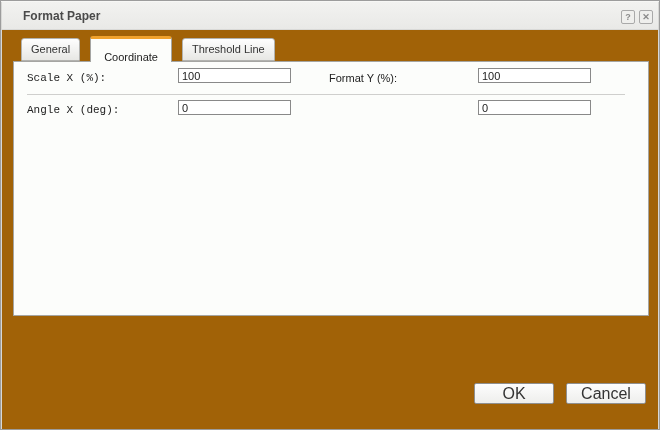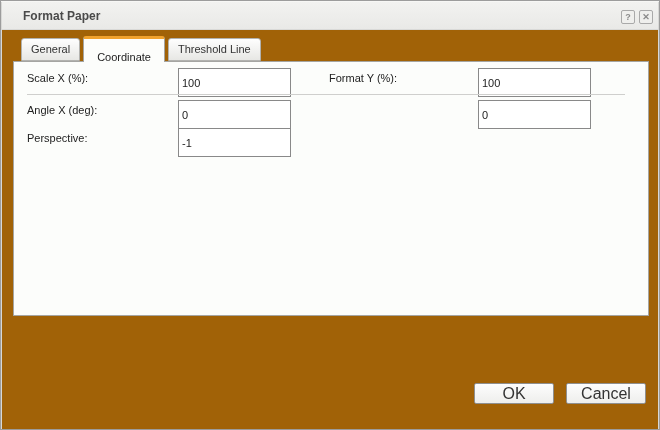--- a/index.html
+++ b/index.html
@@ -7,34 +7,34 @@
   .dialog{position:absolute;left:0;top:0;width:660px;height:430px;box-sizing:border-box;
     background:#a16207;border:1px solid #9c9c9c;box-shadow:inset 0 1px 0 #f7f7f5, inset 1px 0 0 #d8d8d6, inset -1px 0 0 #d8d8d6;}
   .titlebar{position:absolute;left:1px;top:1px;right:1px;height:27px;
     background:linear-gradient(#f2f2f0,#e9e9e7);border-bottom:1px solid #d9d9d7;cursor:default;}
   .title{position:absolute;left:21px;top:7px;font-size:12px;font-weight:bold;color:#4a4a4a;}
   .winbtn{position:absolute;top:8px;width:14px;height:14px;box-sizing:border-box;
     border:1px solid #a9a9a9;border-radius:2px;background:#efefed;color:#8a8a8a;
     font-size:9px;font-weight:bold;line-height:12px;text-align:center;padding:0;cursor:pointer;}
   .helpbtn{left:619px;}
   .closebtn{left:637px;}
-  .tabs{position:absolute;left:20px;top:35px;height:27px;display:flex;align-items:flex-end;gap:3px;z-index:5;}
+  .tabs{position:absolute;left:20px;top:35px;height:27px;display:flex;align-items:flex-end;gap:10px;z-index:5;}
   .tab{box-sizing:border-box;height:23px;margin-bottom:2px;padding:0 9px;line-height:21px;
     background:linear-gradient(#fefefe,#e7e7e4);border:1px solid #b2b2af;border-radius:3px 3px 0 0;
     font-size:11px;color:#333;cursor:pointer;white-space:nowrap;}
   .tab.active{height:26px;margin-bottom:1px;padding:8px 13px;line-height:21px;
     background:#fcfdfb;border:1px solid #a5a5a2;border-top:3px solid #f0a22d;border-bottom:none;
     border-radius:3px 3px 0 0;color:#222;}
   .panel{position:absolute;left:12px;top:60px;width:636px;height:255px;box-sizing:border-box;
     background:#fcfdfb;border:1px solid #a5a5a2;}
   .frow{position:absolute;left:0;width:100%;height:20px;}
   .row1{top:6px;} .row2{top:38px;} .row3{top:66px;}
   .flabel{position:absolute;font-size:11px;color:#222;line-height:20px;white-space:nowrap;}
-  .l1{left:13px;} .l2{left:315px;}
-  .finput{position:absolute;top:0;width:113px;height:29px;box-sizing:border-box;
+  .l1{left:13px;font-family:Liberation Mono, monospace;} .l2{left:315px;}
+  .finput{position:absolute;top:0;width:113px;height:15px;box-sizing:border-box;
     border:1px solid #898989;background:#fff;font-family:"Liberation Sans",sans-serif;
     font-size:11px;color:#222;padding:0 3px;}
   .i1{left:164px;} .i2{left:464px;}
   .sep{position:absolute;left:13px;top:32px;width:598px;height:1px;background:#cfcfcd;}
   .footbtn{position:absolute;top:382px;width:80px;height:21px;box-sizing:border-box;
     border:1px solid #8f8f8f;border-radius:2px;background:linear-gradient(#fdfdfd,#eeeeec);
     font-family:"Liberation Sans",sans-serif;font-size:16px;color:#333;cursor:pointer;padding:0;}
   .okbtn{left:473px;} .cancelbtn{left:565px;}
 </style>
 </head>
@@ -64,23 +64,19 @@
     </div>
 
     <div class="sep"></div>
 
     <div class="frow row2">
       <span class="flabel l1">Angle X (deg):</span>
       <input class="finput i1" type="text" value="0" style="">
       <input class="finput i2" type="text" value="0" style="">
     </div>
 
-    <div class="frow row3">
-      <span class="flabel l1">Perspective:</span>
-      <input class="finput i1" type="text" value="-1" style="">
-    </div>
 
   </div>
 
   <button class="footbtn okbtn">OK</button>
   <button class="footbtn cancelbtn">Cancel</button>
 
 </div>
 
 </body></html>

